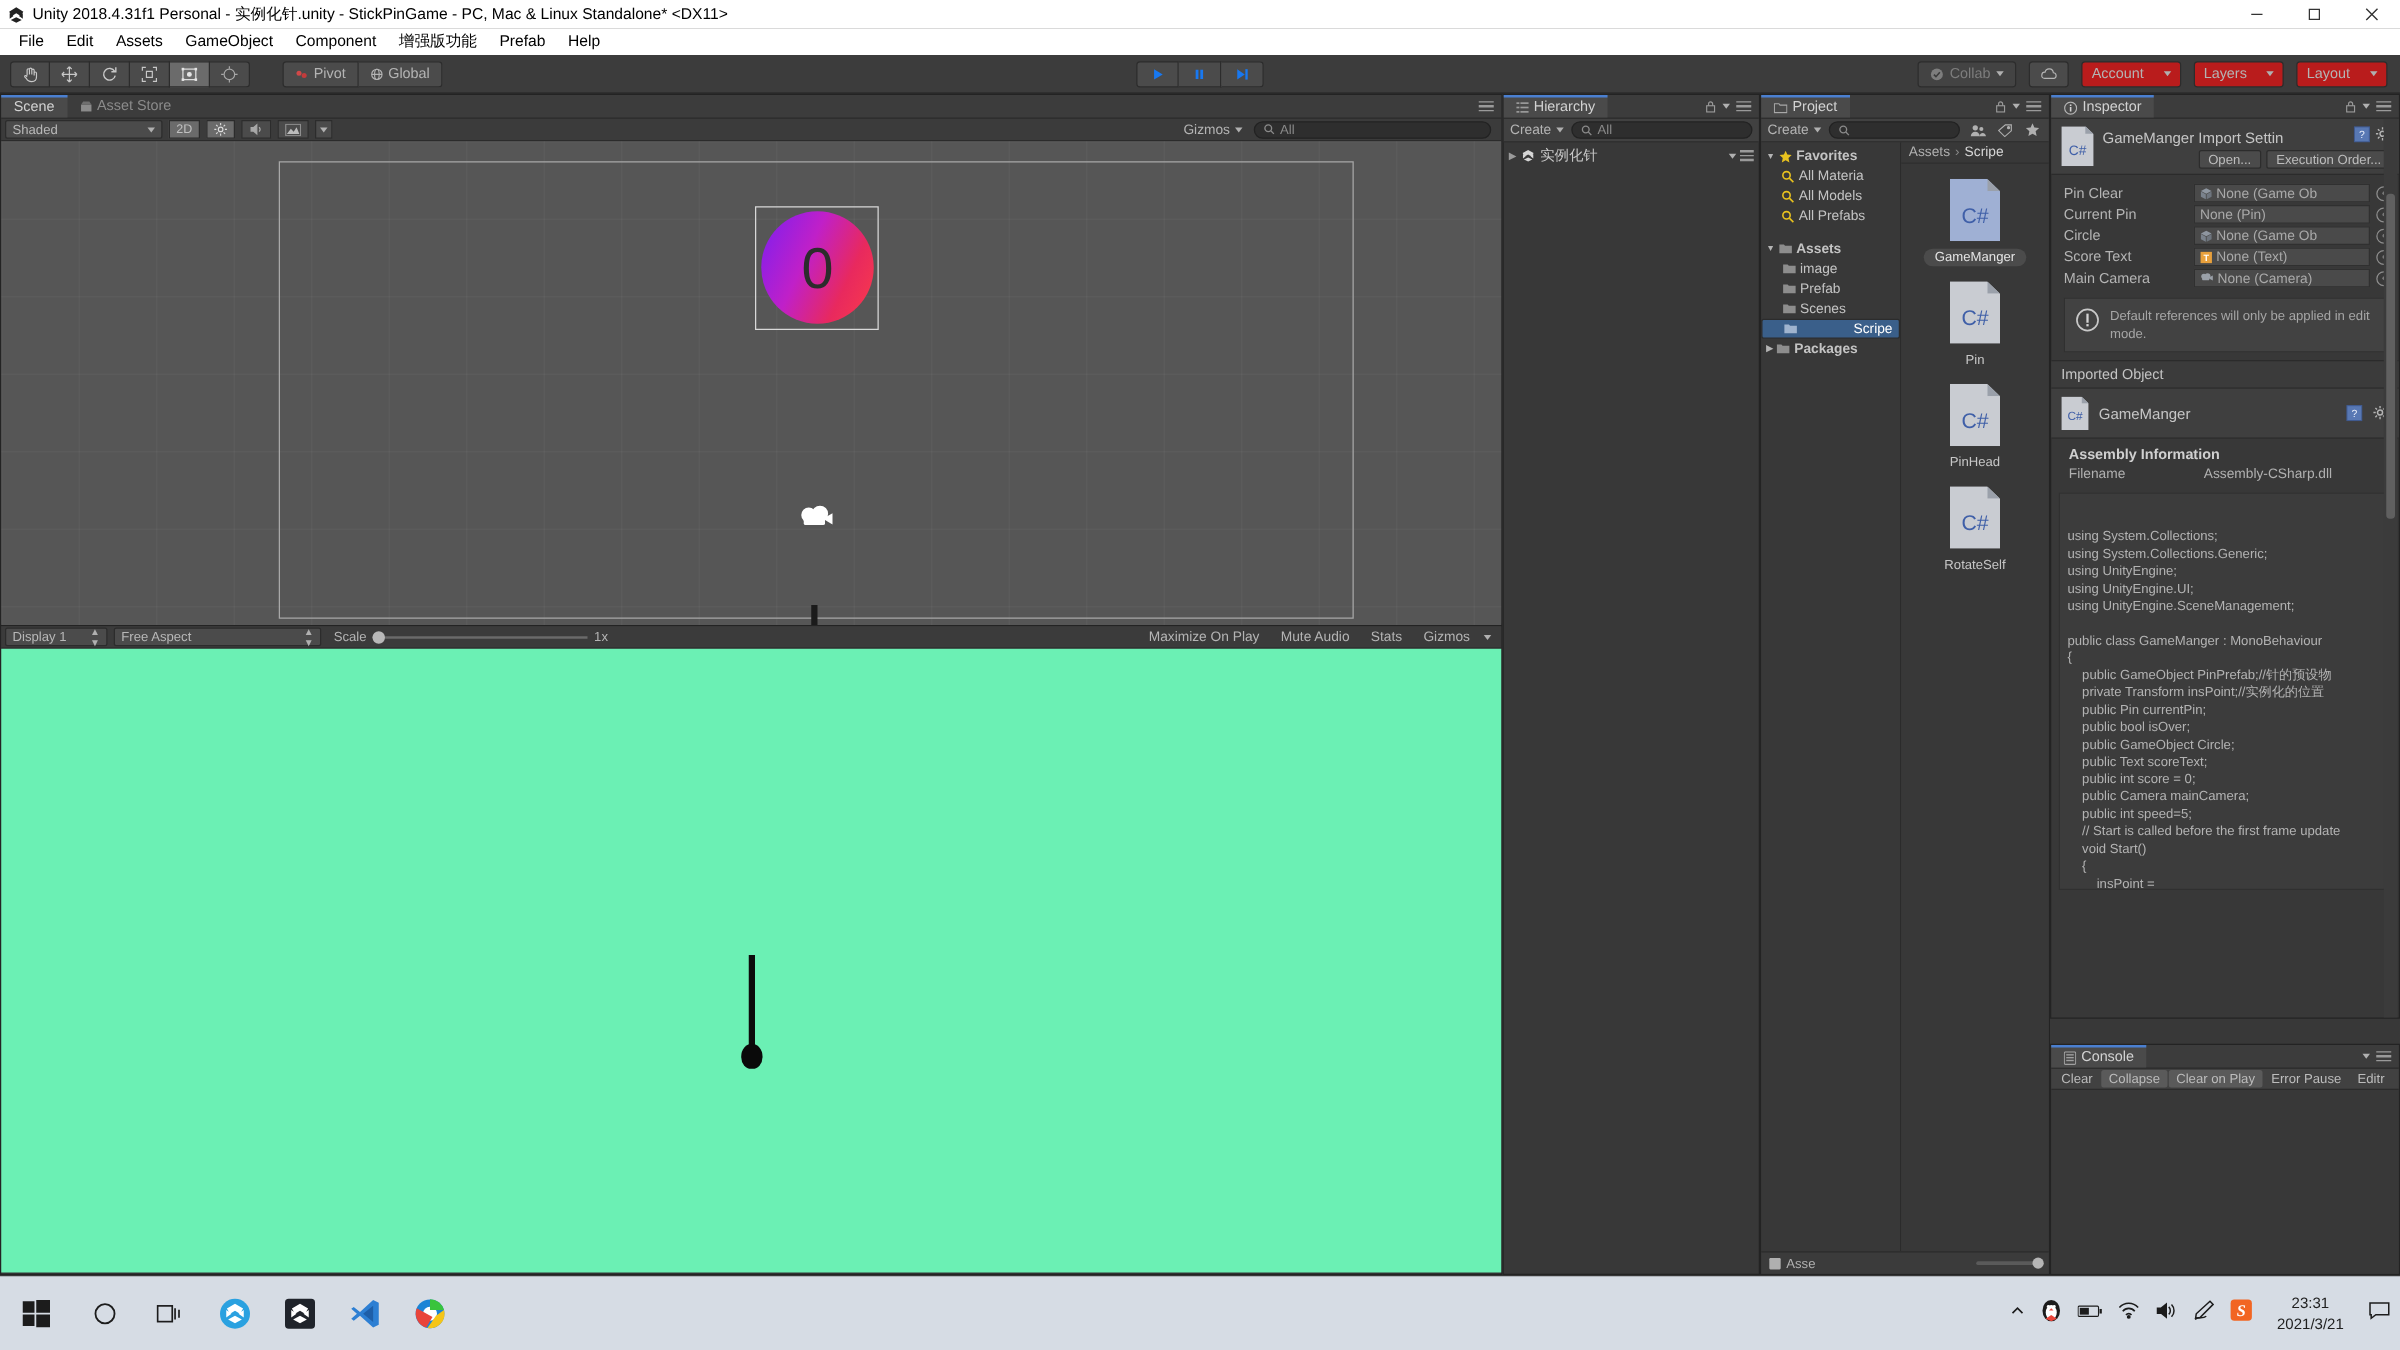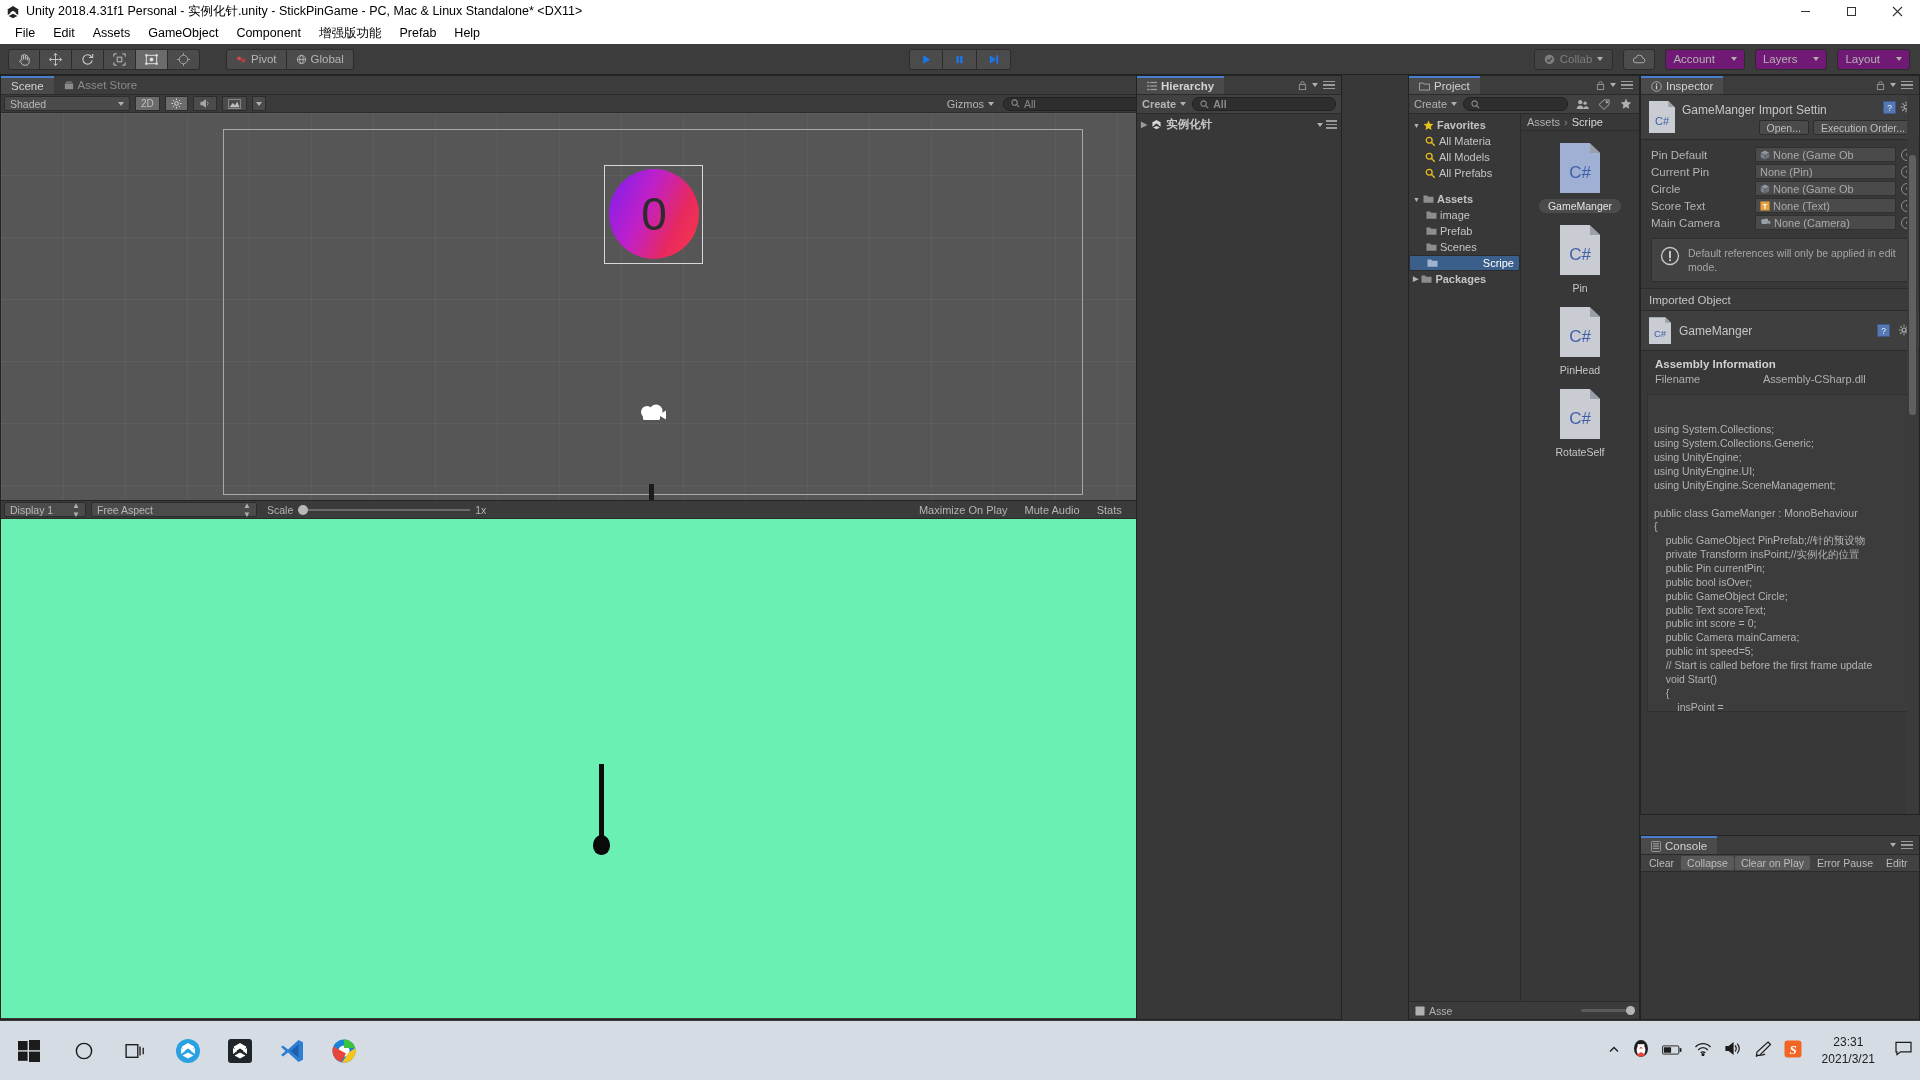--- a/index.html
+++ b/index.html
@@ -70,21 +70,21 @@
   .tbright { position:absolute; right: 10px; display:flex; align-items:center; gap: 10px; }
   .collab {
     height:21px; background:#434343; border:1px solid #2c2c2c; border-radius:3px;
     display:flex; align-items:center; gap:5px; padding:0 9px; color:#7d7d7d; font-size:11.5px;
   }
   .cloudbtn {
     width:32px; height:21px; background:#4b4b4b; border:1px solid #2c2c2c; border-radius:3px;
     display:flex; align-items:center; justify-content:center; color:#b4b4b4;
   }
   .dropbtn {
-    height:21px; background:#701a75; border:1px solid #2c2c2c; border-radius:3px;
+    height:21px; background:#b91c1c; border:1px solid #2c2c2c; border-radius:3px;
     display:flex; align-items:center; justify-content:space-between;
     color:#b4b4b4; font-size:11.5px; padding:0 7px; gap:16px;
   }
   .caret { width:0;height:0;border-left:3.5px solid transparent;border-right:3.5px solid transparent;
            border-top:4px solid #b0b0b0; }
 
   
   .panel { position:absolute; background:#383838; border:1px solid #232323; }
   .tabstrip {
     height: 19px; background:#3c3c3c; display:flex; align-items:stretch;
@@ -135,21 +135,21 @@
       linear-gradient(to bottom, rgba(255,255,255,.045) 1px, transparent 1px);
     background-size: 62px 62px;
     background-color:#565656;
   }
 
   
   #gameView { left:0; top:500px; width:1202px; height:520px; }
   .game-canvas { position:relative; width:100%; height:calc(100% - 19px); overflow:hidden; }
 
   
-  #hierarchy { left:1136px; top:75px; width:206px; height:945px;font-weight:bold; }
+  #hierarchy { left:1202px; top:75px; width:206px; height:945px; }
   .hrow { display:flex; align-items:center; gap:4px; padding:0 4px; height:17px;
           font-size:11.5px; color:#c8c8c8; }
 
   
   #project { left:1408px; top:75px; width:232px; height:945px; }
   .proj-body { display:flex; height: calc(100% - 38px - 18px); }
   .proj-tree { width: 112px; background:#383838; border-right:1px solid #2b2b2b; padding-top:3px; }
   .tree-row { display:flex; align-items:center; gap:3px; height:16px; padding-left:4px;
               font-size:11px; color:#c4c4c4; white-space:nowrap; }
   .tree-row.sel { background:#3a5f8a; color:#fff; }
@@ -794,21 +794,21 @@
         </div>
         <div class="insp-btns">
           <div class="minibtn2">Open...</div>
           <div class="minibtn2">Execution Order...</div>
         </div>
       </div>
     </div>
 
     <div style="padding-top:5px;">
       <div class="prop-row">
-        <span class="prop-label">Pin Default</span>
+        <span class="prop-label">Pin Clear</span>
         <span class="prop-field">
           <svg width="10" height="10" viewBox="0 0 11 11" fill="#8e96a0">
               <path d="M5.5 0.6 L10.2 3 L5.5 5.4 L0.8 3Z"></path>
               <path d="M0.8 3.6 L5.1 5.9 L5.1 10.4 L0.8 8.1Z" fill="#7a828c"></path>
               <path d="M10.2 3.6 L10.2 8.1 L5.9 10.4 L5.9 5.9Z" fill="#6e757e"></path>
             </svg>
           <span>None (Game Ob</span>
         </span>
         <span class="prop-dot">
             <i></i>

